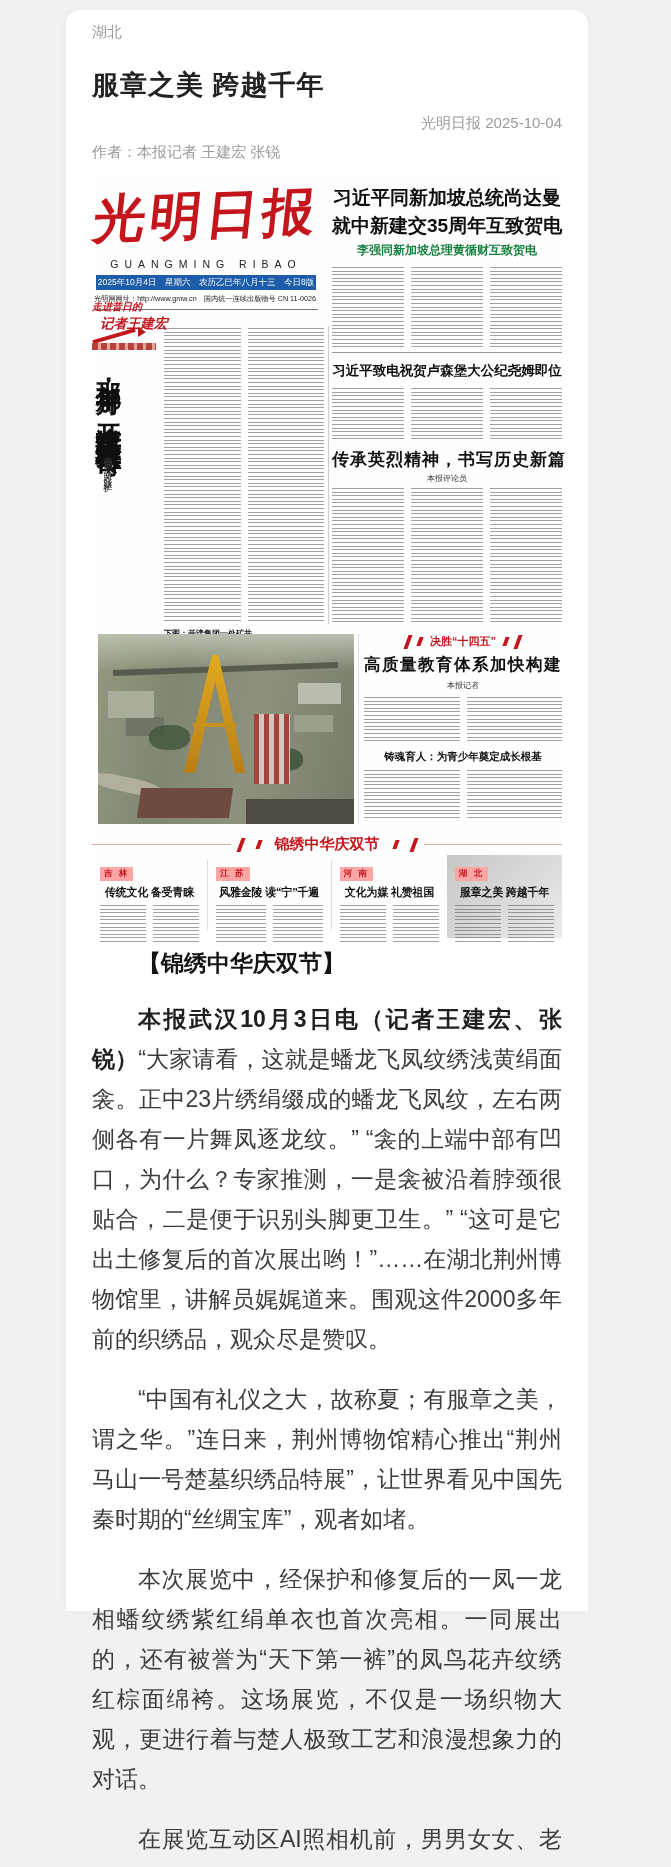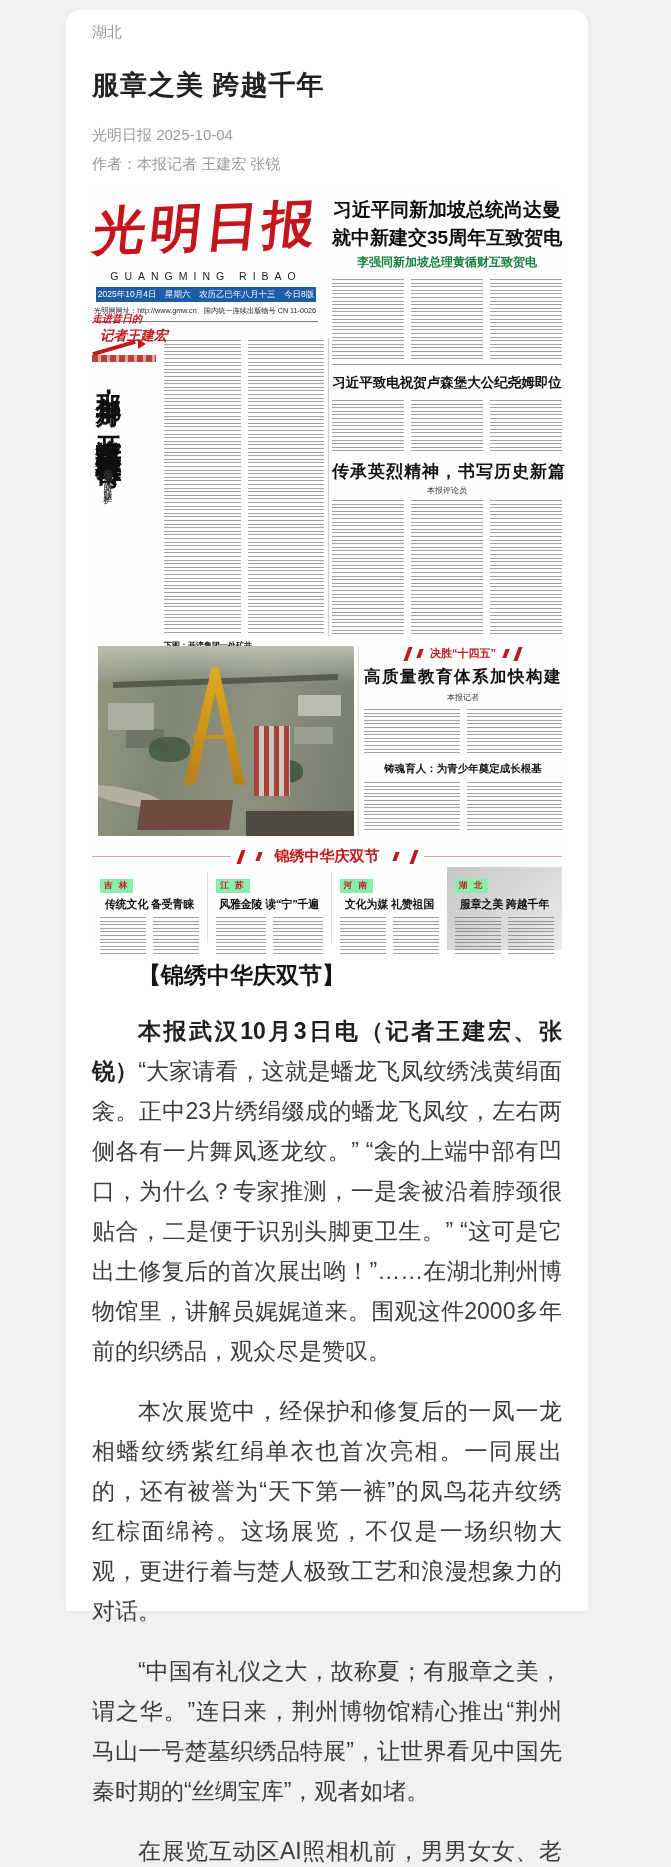--- a/index.html
+++ b/index.html
@@ -4,21 +4,21 @@
 <style>
   html,body{margin:0;padding:0;}
   body{width:671px;height:1867px;background:#f1f1f1;font-family:"Liberation Sans",sans-serif;}
   .page{position:relative;width:671px;height:1867px;background:#f1f1f1;overflow:hidden;}
   .card{position:absolute;left:66px;top:10px;width:522px;height:1601px;background:#ffffff;
         border-radius:14px 14px 0 0;box-sizing:border-box;padding:11px 26px 0;
         box-shadow:0 0 8px rgba(0,0,0,0.04);}
   .category{font-size:15px;color:#9b9b9b;line-height:21px;}
   .title{font-size:27px;color:#222;font-weight:700;margin:24px 0 0;line-height:38px;letter-spacing:1px;}
   .meta{font-size:15px;color:#9b9b9b;line-height:21px;}
-  .meta1{margin-top:20px;}
+  .meta1{margin-top:8px;text-align:right;}
   .meta2{margin-top:8px;}
 
   
   .np{position:relative;width:470px;height:755px;margin:14px 0 0;background:#fefefe;
       font-family:"Liberation Serif",serif;color:#1a1a1a;}
   .np *{box-sizing:border-box;}
   .abs{position:absolute;}
 
   
   .cols{display:flex;gap:7px;}
@@ -106,21 +106,21 @@
   .banner{left:0;top:659px;width:470px;display:flex;align-items:center;gap:8px;}
   .bline{flex:1;border-top:1px solid #dba79e;}
   .btext{display:flex;align-items:center;gap:14px;color:#c4151c;font-weight:900;font-size:15px;
          font-family:"Liberation Sans",sans-serif;white-space:nowrap;}
   
   .regions{left:0;top:684px;width:470px;height:71px;display:flex;}
   .reg{flex:1;padding:2px 8px 0;border-left:1px solid #ddd;position:relative;}
   .reg:first-child{border-left:none;}
   .reg.hl{background:linear-gradient(135deg,#c6c6c6,#ebebeb);margin:-5px 0 -7px;padding-top:7px;
           border-left:none;}
-  .reg-label{display:inline-block;color:#c4151c;font-size:8.5px;font-weight:bold;background:#86efac;
+  .reg-label{display:inline-block;color:#c4151c;font-size:8.5px;font-weight:bold;background:#fca5a5;
              padding:1px 4px;letter-spacing:2px;font-family:"Liberation Sans",sans-serif;}
   .reg-title{font-weight:bold;font-size:11.5px;text-align:center;margin-top:4px;white-space:nowrap;
              transform:scaleX(.94);color:#0f0f0f;}
   .reg-tx{height:38px;margin-top:5px;}
 
   
   .art{width:470px;}
   .art h2{font-size:23px;color:#141414;font-weight:700;margin:16px 0 0;text-indent:2em;line-height:32px;}
   .art p{font-size:23px;line-height:40px;color:#3c3c3c;text-indent:2em;margin:20px 0;
          text-align:justify;}
@@ -275,20 +275,20 @@
               <i></i>
               <i></i>
             </div>
         </div>
       </div>
     </figure>
 
     <div class="art">
       <h2>【锦绣中华庆双节】</h2>
       <p><b>本报武汉10月3日电（记者王建宏、张锐）</b><span>“大家请看，这就是蟠龙飞凤纹绣浅黄绢面衾。正中23片绣绢缀成的蟠龙飞凤纹，左右两侧各有一片舞凤逐龙纹。” “衾的上端中部有凹口，为什么？专家推测，一是衾被沿着脖颈很贴合，二是便于识别头脚更卫生。” “这可是它出土修复后的首次展出哟！”……在湖北荆州博物馆里，讲解员娓娓道来。围观这件2000多年前的织绣品，观众尽是赞叹。</span></p>
+      <p><b></b><span>“中国有礼仪之大，故称夏；有服章之美，谓之华。”连日来，荆州博物馆精心推出“荆州马山一号楚墓织绣品特展”，让世界看见中国先秦时期的“丝绸宝库”，观者如堵。</span></p>
       <p><b></b><span>本次展览中，经保护和修复后的一凤一龙相蟠纹绣紫红绢单衣也首次亮相。一同展出的，还有被誉为“天下第一裤”的凤鸟花卉纹绣红棕面绵袴。这场展览，不仅是一场织物大观，更进行着与楚人极致工艺和浪漫想象力的对话。</span></p>
-      <p><b></b><span>“中国有礼仪之大，故称夏；有服章之美，谓之华。”连日来，荆州博物馆精心推出“荆州马山一号楚墓织绣品特展”，让世界看见中国先秦时期的“丝绸宝库”，观者如堵。</span></p>
       <p><b></b><span>在展览互动区AI照相机前，男男女女、老老少少的观众排队拍照，挑选心仪的古代服饰，留下独属于自己的“楚锦华章”。</span></p>
 
     </div>
 
   </div>
 </div>
 
 </body></html>

